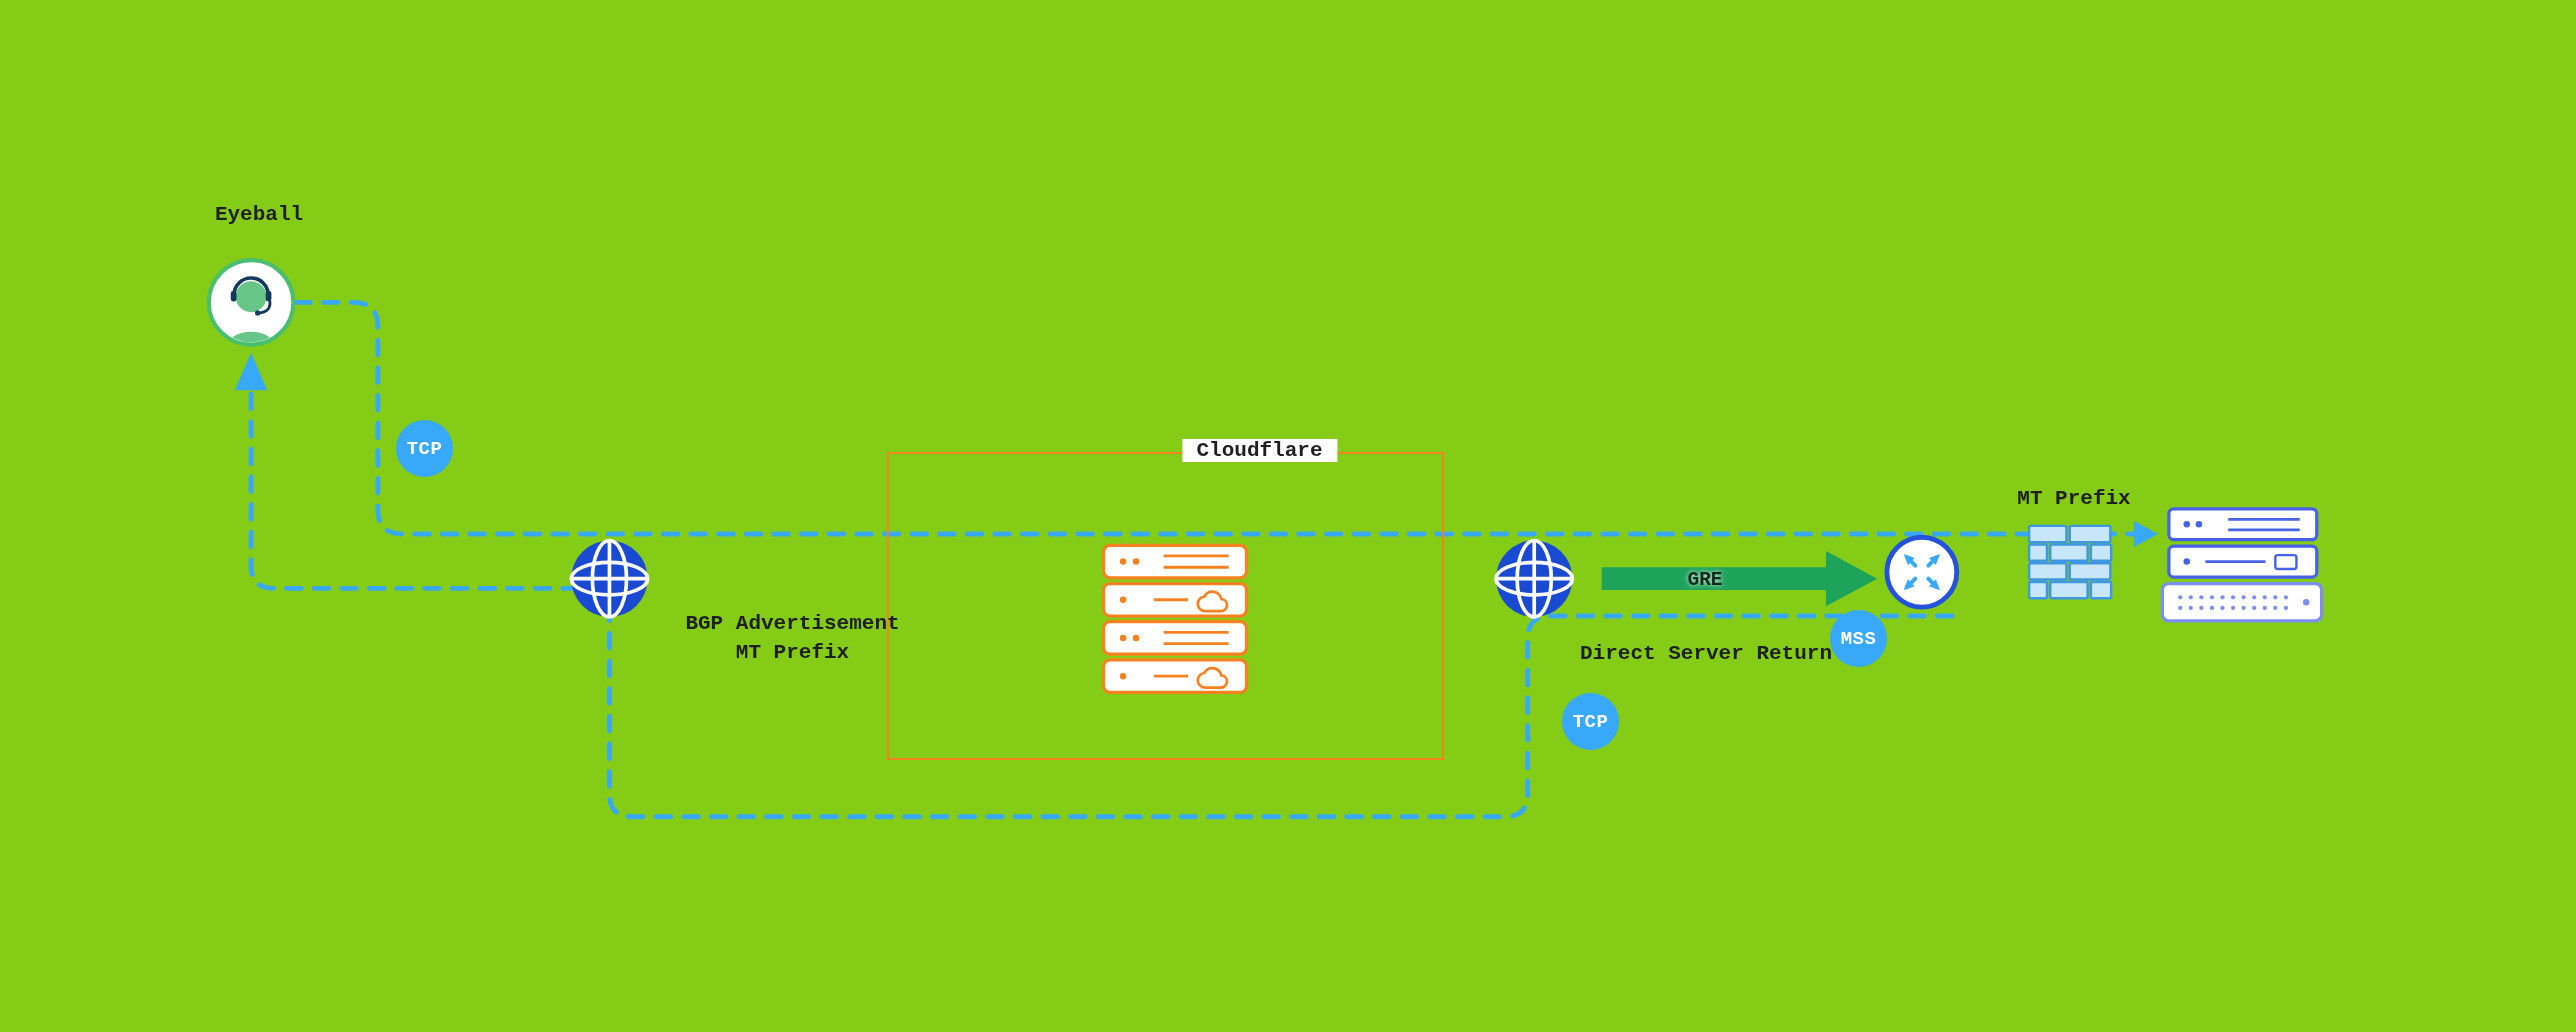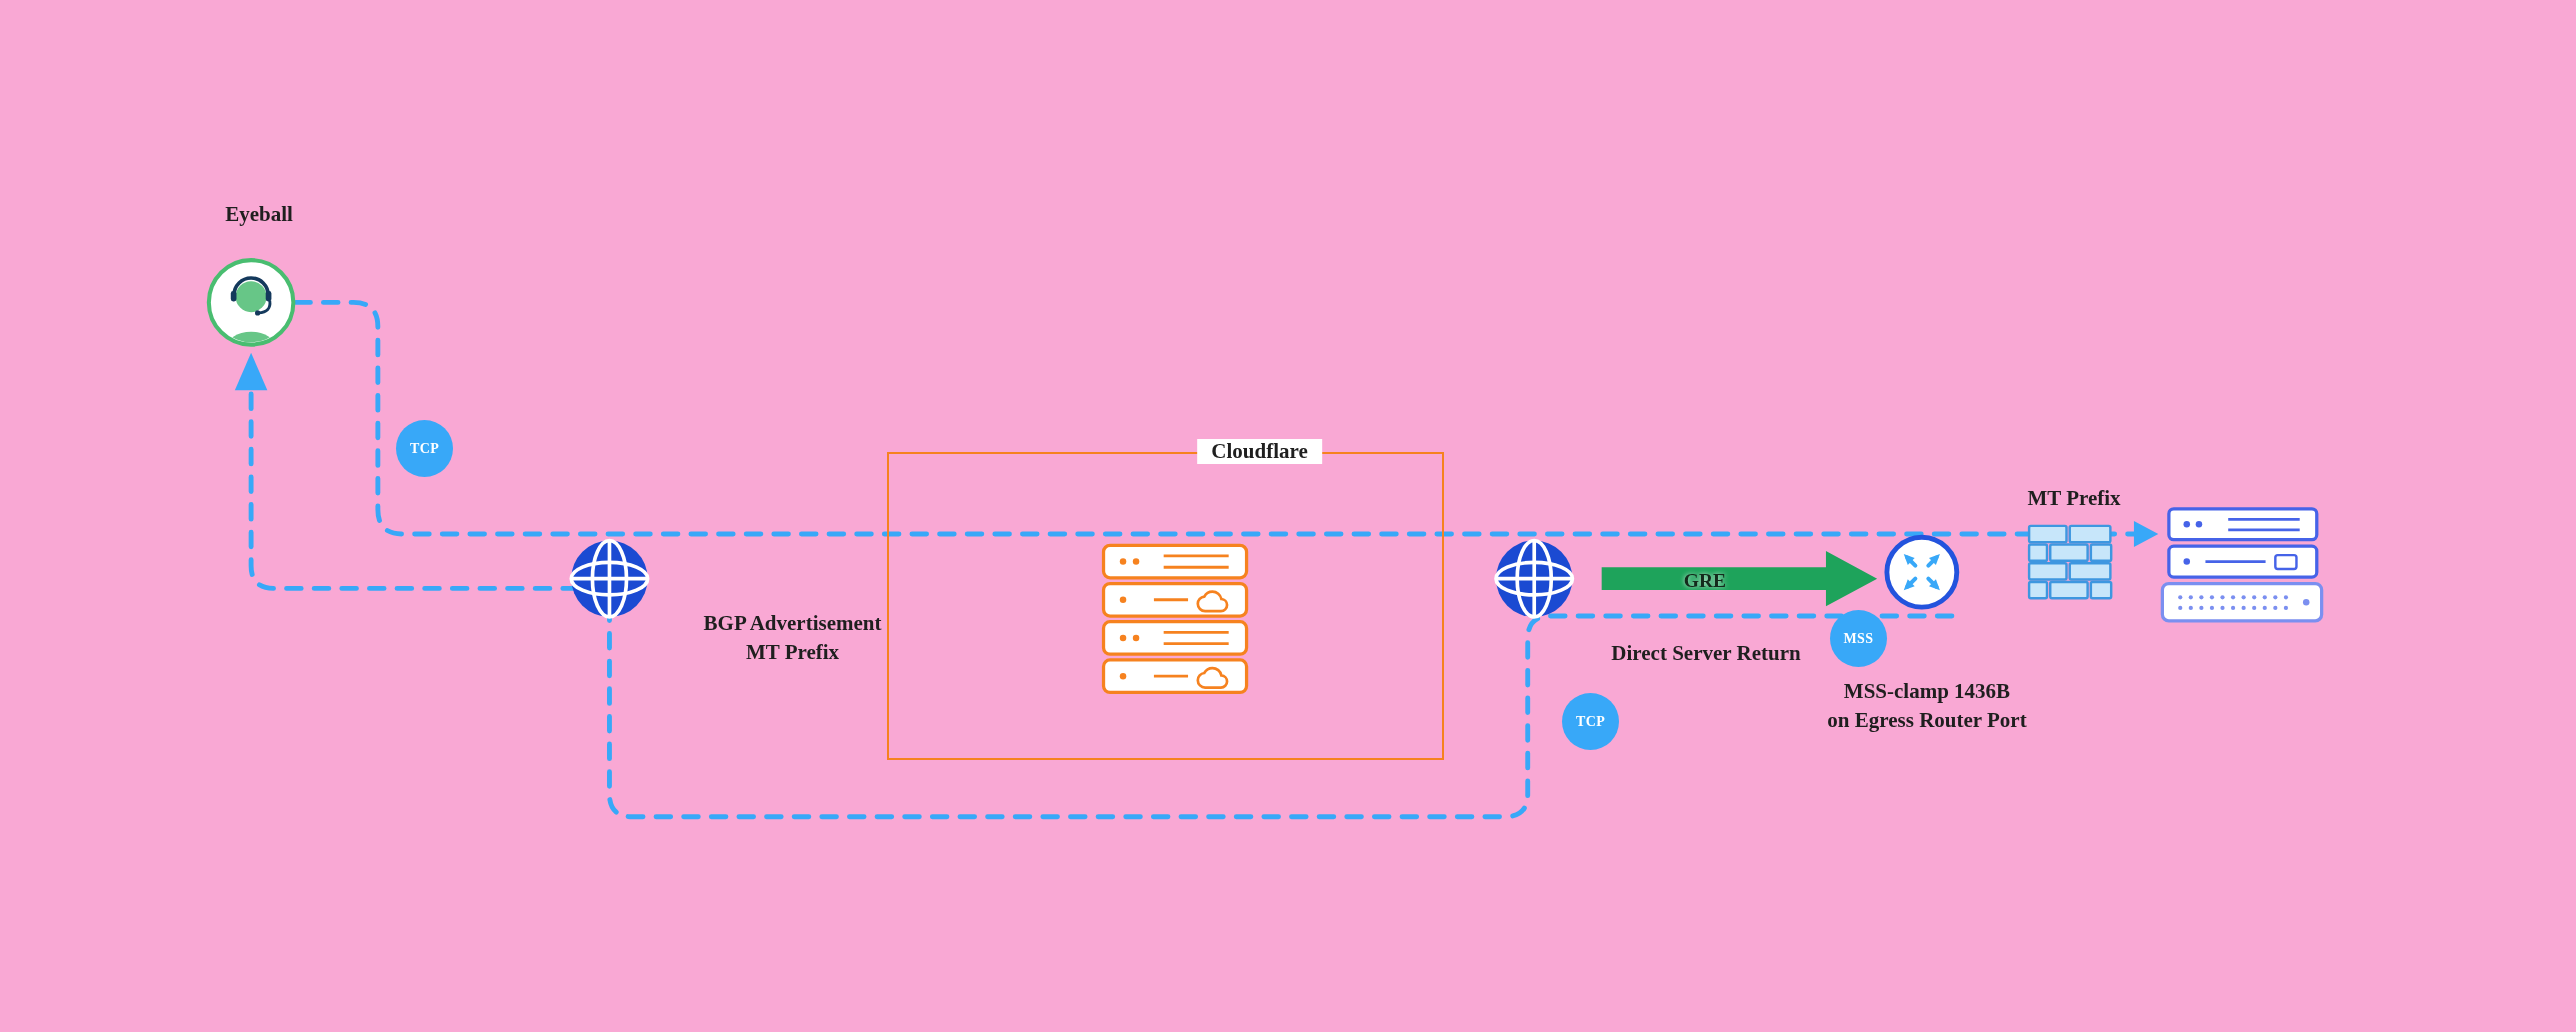--- a/index.html
+++ b/index.html
@@ -1,40 +1,40 @@
 <!DOCTYPE html>
 <html style="font-size:13px"><head>
 <meta charset="utf-8">
 <style>
   html,body{margin:0;padding:0;background:#fff;}
   .canvas{
     position:relative;
     width:2576px;height:1033px;
-    background:#f9a8d4;
+    background:#84cc16;
     overflow:hidden;
-    font-family:Liberation Serif, serif;
+    font-family:Liberation Mono, monospace;
   }
   .layer{position:absolute;left:0;top:0;}
   .lbl{
     position:absolute;
     font-weight:700;
     color:#1f1f1f;
     font-size:21px;
     line-height:29px;
     text-align:center;
     white-space:nowrap;
   }
   .badge{
     position:absolute;
     width:57px;height:57px;
     border-radius:50%;
     background:#38A8F8;
     color:#ffffff;
     font-weight:700;
-    font-size:14px;
+    font-size:19px;
     display:flex;align-items:center;justify-content:center;
     letter-spacing:0.4px;
   }
   .frame{
     position:absolute;
     border:2.4px solid #999;
     background:transparent;
   }
   .frame.cloudflare{border-color:#F6821F;}
   .frame.customer{border-color:#2353DD;}
@@ -207,21 +207,17 @@
   </div>
 
   <div class="lbl gre-lbl" style="left:1656px;top:566px;width:98px;text-align:center;">GRE</div>
 
   <div class="lbl" style="left:1576px;top:631px;width:260px;margin-top:8px;">Direct Server Return</div>
 
   <div class="badge" style="left:1830px;top:610px;">MSS</div>
 
   <div class="badge" style="left:1562px;top:693px;">TCP</div>
 
-  <div class="lbl" style="left:1785px;top:677px;width:284px;">
-    <div>MSS-clamp 1436B</div>
-    <div>on Egress Router Port</div>
-  </div>
 
   <div class="lbl" style="left:2001px;top:484px;width:146px;">MT Prefix</div>
 
 </div>
 
 
 </body></html>

